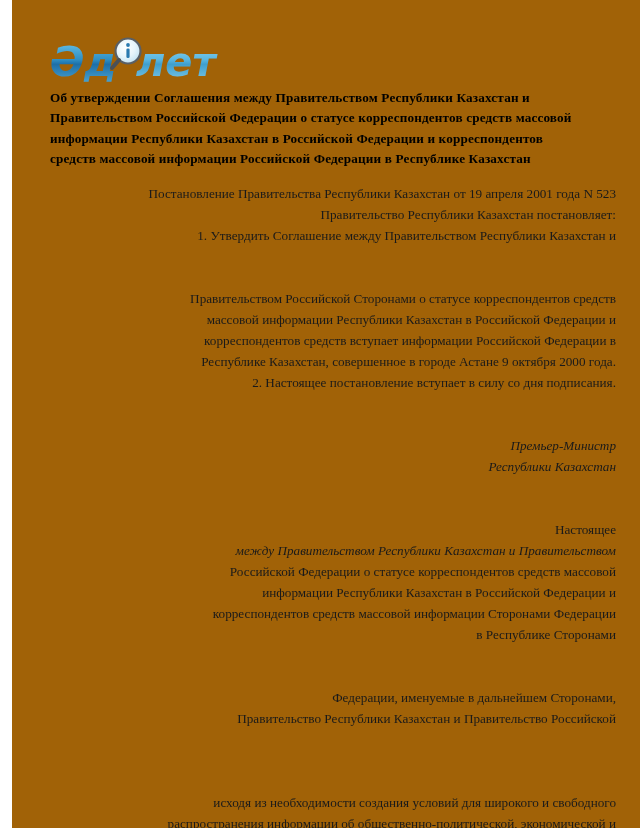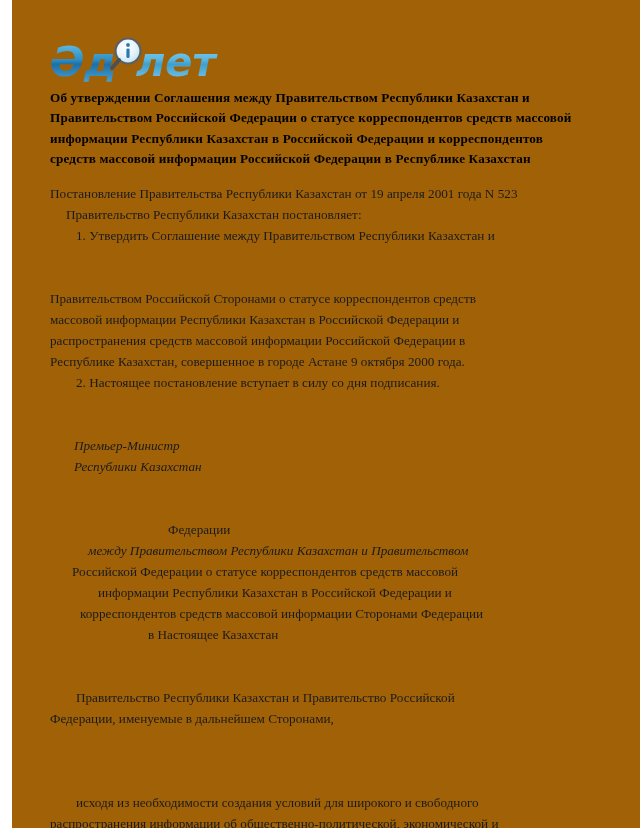--- a/index.html
+++ b/index.html
@@ -55,21 +55,21 @@
     text-align: left;
   }
   .doc-title .tline { display: block; white-space: nowrap; }
 
   .para {
     font-size: 13.2px;
     line-height: 21px;
     color: #1a1a1a;
     margin: 0;
   }
-  .para .ln { display: block; white-space: nowrap; }
+  .para .ln { display: block; white-space: nowrap; text-align: right; }
 
   .ind-1 { padding-left: 16px; }
   .ind-2 { padding-left: 26px; }
 
   .gap-1 { height: 21px; }
   .gap-2 { height: 42px; }
 
   .block-center .ln { white-space: nowrap; }
 
   .c-ind-a { padding-left: 118px; }
@@ -134,48 +134,48 @@
       <span class="ln">Постановление Правительства Республики Казахстан от 19 апреля 2001 года N 523</span>
       <span class="ln ind-1">Правительство Республики Казахстан постановляет:</span>
       <span class="ln ind-2">1. Утвердить Соглашение между Правительством Республики Казахстан и</span>
     </p>
 
     <div class="gap-2"></div>
 
     <p class="para">
       <span class="ln">Правительством Российской Сторонами о статусе корреспондентов средств</span>
       <span class="ln">массовой информации Республики Казахстан в Российской Федерации и</span>
-      <span class="ln">распространения средств массовой информации Российской Федерации в</span>
+      <span class="ln">корреспондентов средств вступает информации Российской Федерации в</span>
       <span class="ln">Республике Казахстан, совершенное в городе Астане 9 октября 2000 года.</span>
       <span class="ln ind-2">2. Настоящее постановление вступает в силу со дня подписания.</span>
     </p>
 
     <div class="gap-2"></div>
 
     <p class="para sig">
       <span class="ln">Премьер-Министр</span>
       <span class="ln">Республики Казахстан</span>
     </p>
 
     <div class="gap-2"></div>
 
     <p class="para block-center">
-      <span class="ln c-ind-a">Федерации</span>
+      <span class="ln c-ind-a">Настоящее</span>
       <span class="ln c-ind-b">между Правительством Республики Казахстан и Правительством</span>
       <span class="ln c-ind-c">Российской Федерации о статусе корреспондентов средств массовой</span>
       <span class="ln c-ind-d">информации Республики Казахстан в Российской Федерации и</span>
       <span class="ln c-ind-e">корреспондентов средств массовой информации Сторонами Федерации</span>
-      <span class="ln c-ind-f">в Настоящее Казахстан</span>
+      <span class="ln c-ind-f">в Республике Сторонами</span>
     </p>
 
     <div class="gap-2"></div>
 
     <p class="para">
+      <span class="ln">Федерации, именуемые в дальнейшем Сторонами,</span>
       <span class="ln ind-2">Правительство Республики Казахстан и Правительство Российской</span>
-      <span class="ln">Федерации, именуемые в дальнейшем Сторонами,</span>
     </p>
 
     <div class="gap-2"></div>
     <div class="gap-1"></div>
 
     <p class="para">
       <span class="ln ind-2">исходя из необходимости создания условий для широкого и свободного</span>
       <span class="ln">распространения информации об общественно-политической, экономической и</span>
 
     </p>

